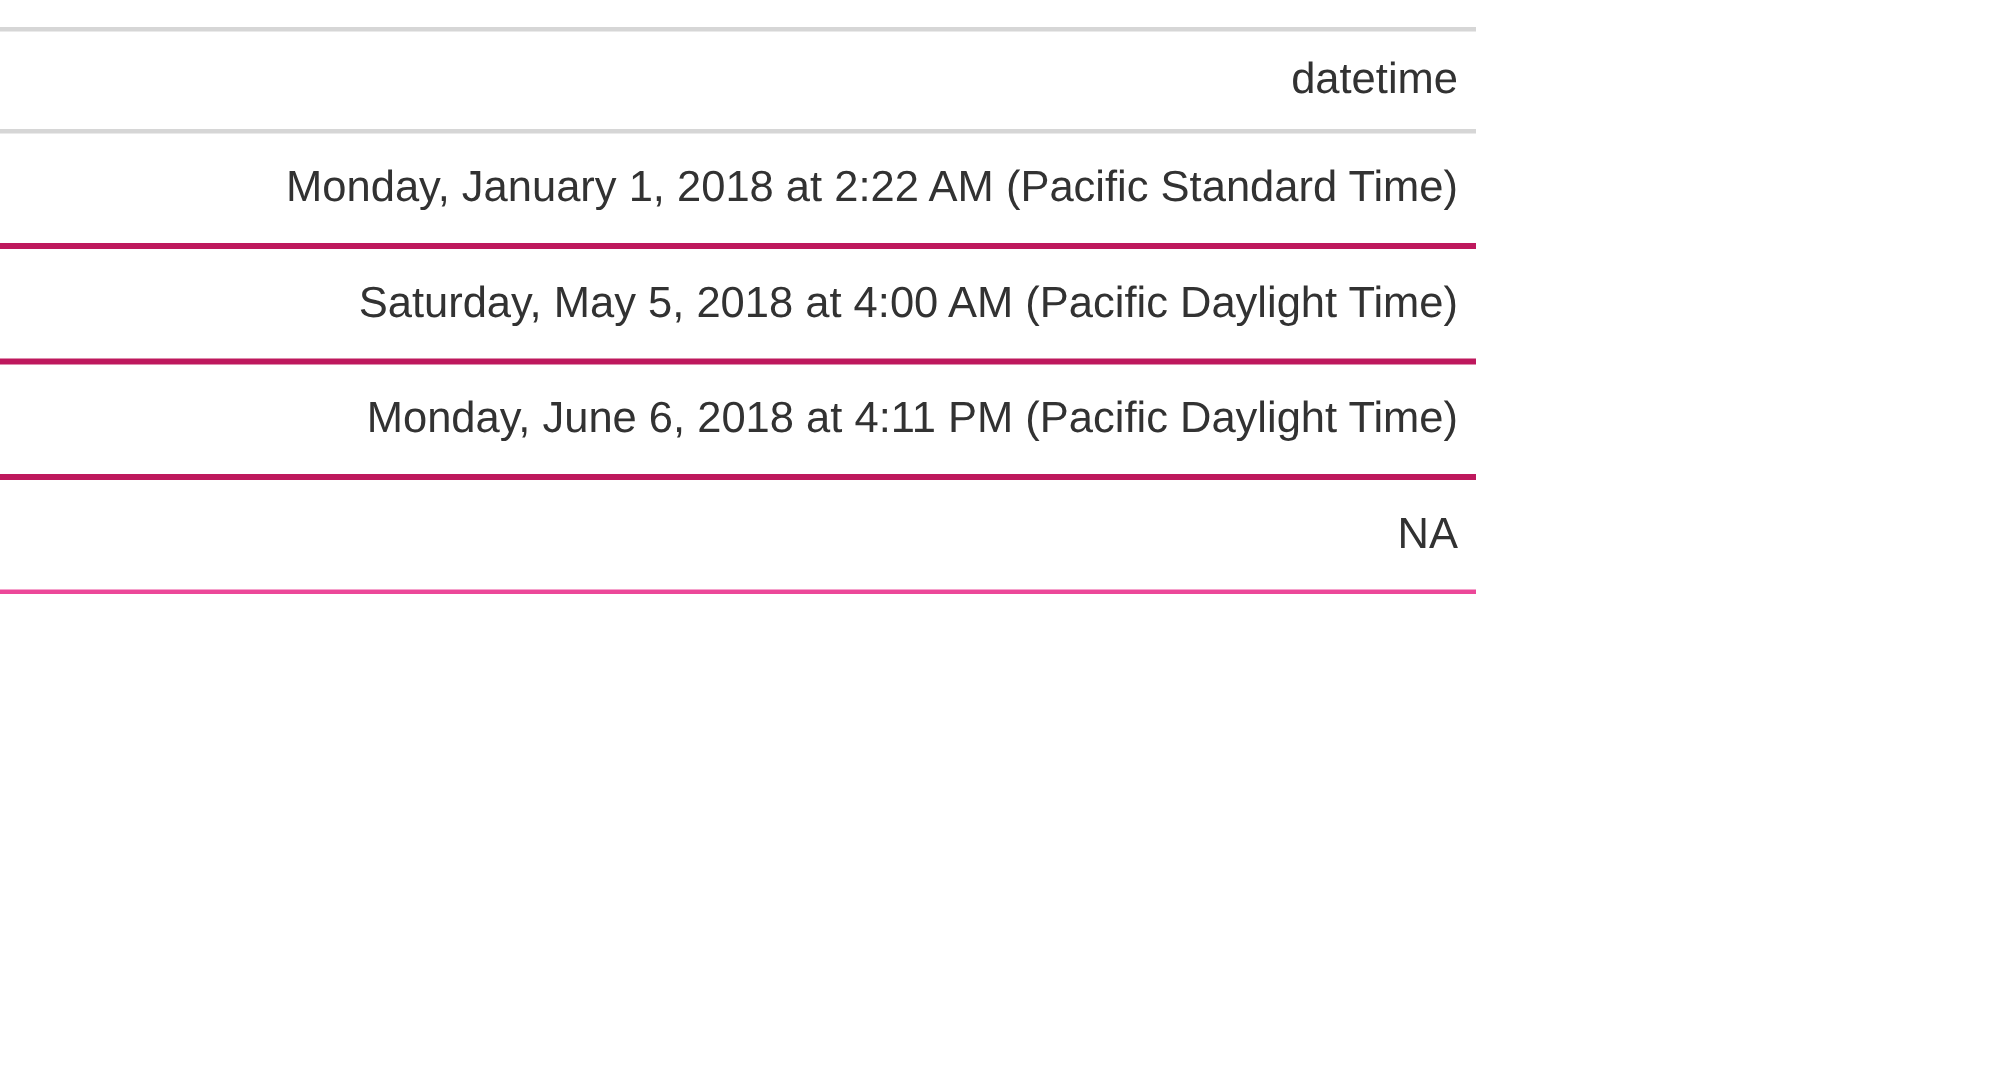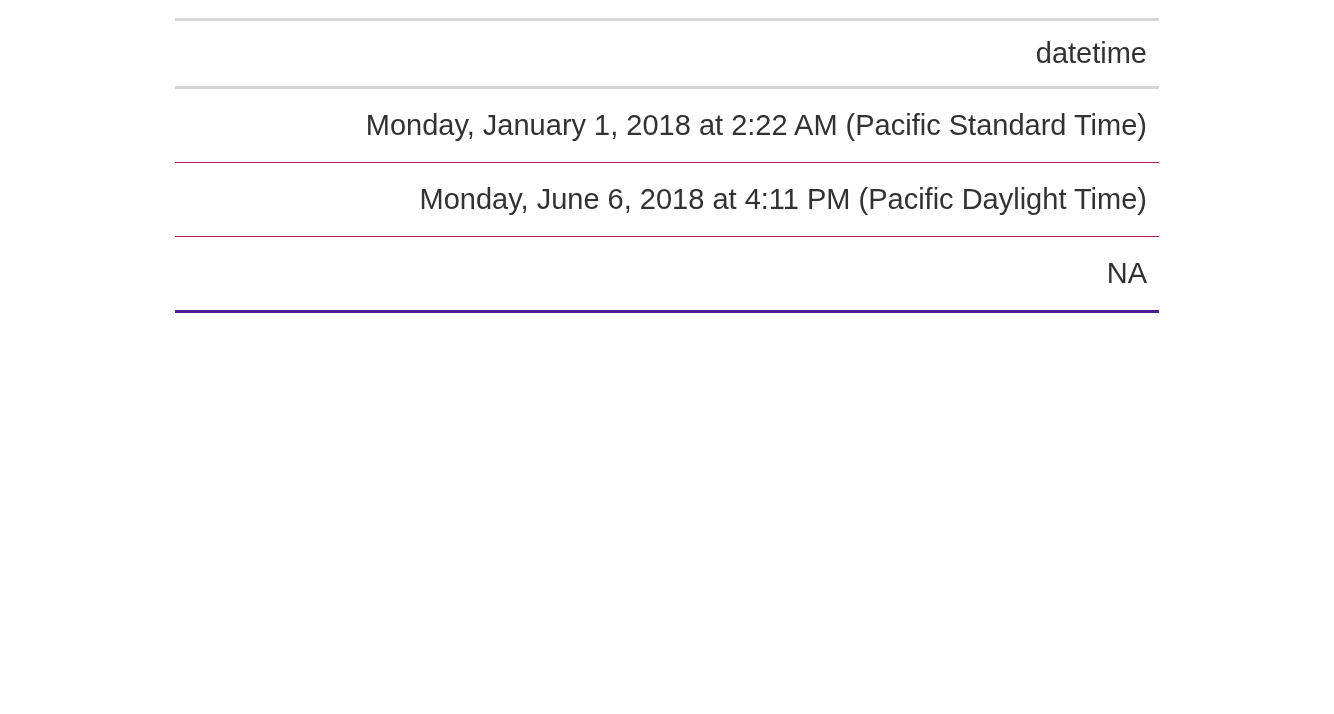--- a/index.html
+++ b/index.html
@@ -7,62 +7,65 @@
     padding: 0;
     width: 1334px;
     height: 714px;
     background: #ffffff;
     font-family: -apple-system, BlinkMacSystemFont, "Segoe UI", Helvetica, Arial, sans-serif;
     color: #323232;
   }
   .wrap {
     padding-top: 18px;
     display: flex;
-    justify-content: center;
+    justify-content: flex-start;
   }
   table {
     border-collapse: collapse;
     width: 984px;
   }
   thead th {
     text-align: right;
     font-weight: 400;
     font-size: 29px;
     color: #323232;
     padding: 16px 12px 16px 12px;
     border-top: 3px solid #d6d6d6;
     border-bottom: 3px solid #d6d6d6;
   }
   tbody td {
     text-align: right;
     font-weight: 400;
     font-size: 29px;
     color: #323232;
     padding: 20px 12px 20px 12px;
-    border-bottom: 1px solid #be185d;
+    border-bottom: 4px solid #be185d;
   }
   tbody tr:last-child td {
-    border-bottom: 3px solid #4c1d95;
+    border-bottom: 3px solid #ec4899;
   }
 </style>
 </head>
 <body>
 
 <div class="wrap">
   <table>
     <thead>
       <tr>
         <th>datetime</th>
       </tr>
     </thead>
     <tbody>
       <tr>
         <td>Monday, January 1, 2018 at 2:22 AM (Pacific Standard Time)</td>
       </tr>
       <tr>
+        <td>Saturday, May 5, 2018 at 4:00 AM (Pacific Daylight Time)</td>
+      </tr>
+      <tr>
         <td>Monday, June 6, 2018 at 4:11 PM (Pacific Daylight Time)</td>
       </tr>
       <tr>
         <td>NA</td>
       </tr>
     </tbody>
   </table>
 </div>
 
 </body></html>

